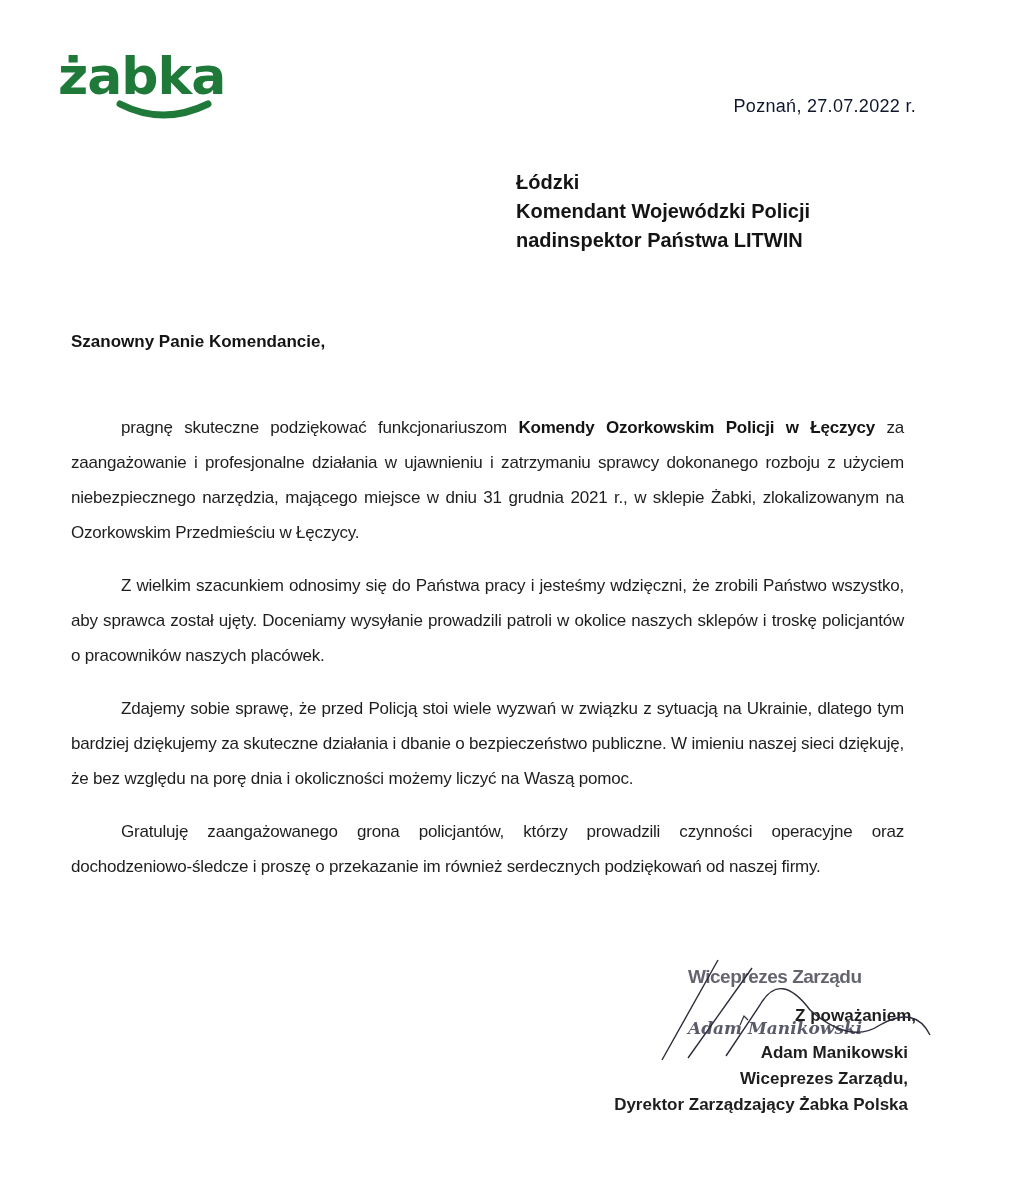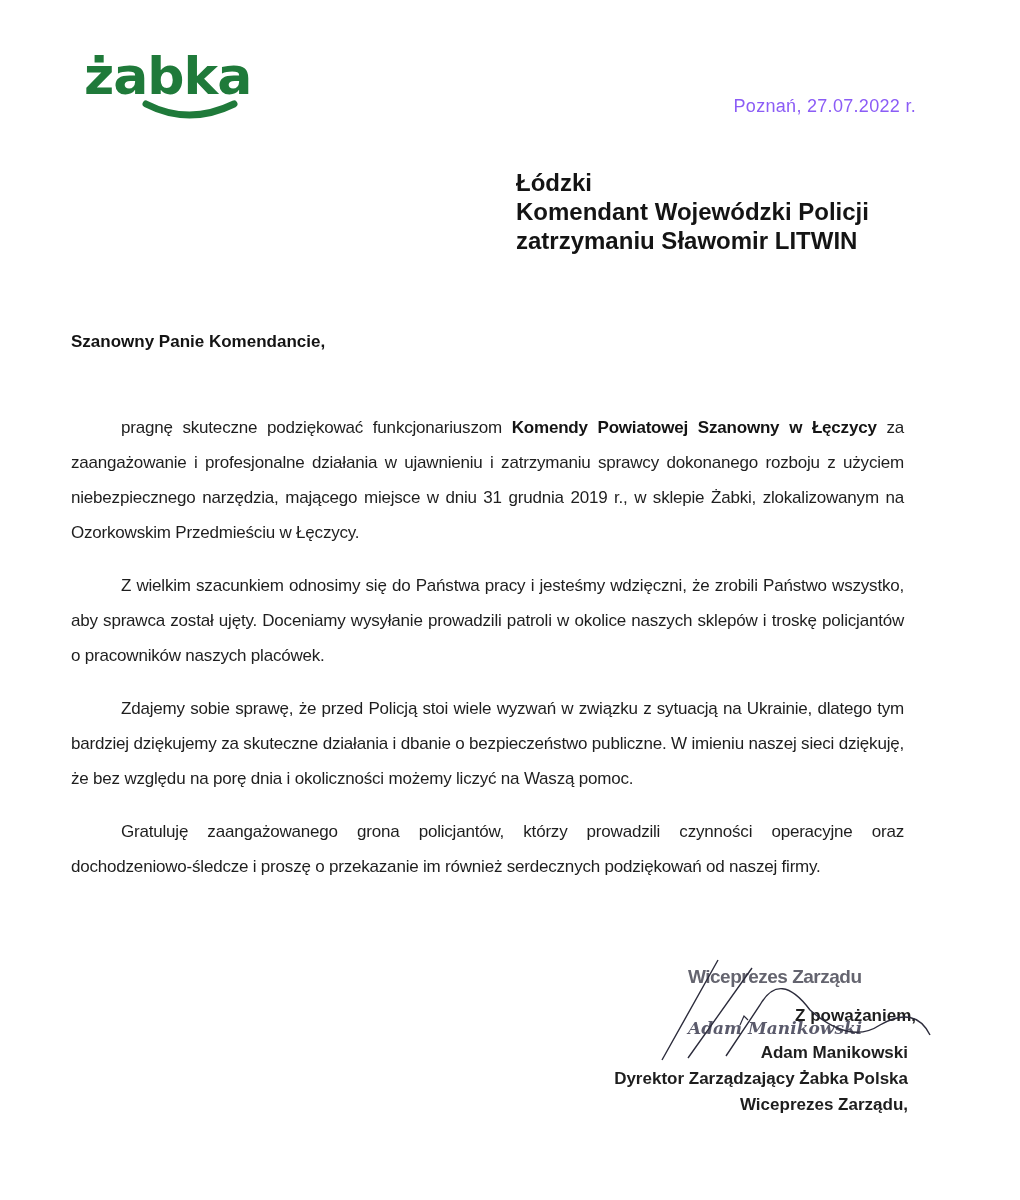--- a/index.html
+++ b/index.html
@@ -1,30 +1,30 @@
 <!DOCTYPE html>
 <html><head>
   <meta charset="utf-8">
   <style>
     html, body { margin: 0; padding: 0; }
     body {
       width: 1020px; height: 1200px; background: #ffffff; position: relative; overflow: hidden;
       font-family: "Liberation Sans", "DejaVu Sans", sans-serif; color: #1e1e1e;
     }
-    .logo { position: absolute; left: 84px; top: 44px; width: 185px; height: 80px; text-align: center; }
+    .logo { position: absolute; left: 58px; top: 44px; width: 185px; height: 80px; text-align: center; }
     .logo-text {
       font-family: "DejaVu Sans", sans-serif; font-weight: bold; font-size: 52px; color: #1f7a3a;
       letter-spacing: -1px; position: absolute; left: 0; top: 0; line-height: 64px;
     }
     .logo svg { position: absolute; left: 0; top: 0; }
     .date {
-      position: absolute; right: 104px; top: 96px; font-size: 18px; color: #8b5cf6; letter-spacing: 0.3px;
+      position: absolute; right: 104px; top: 96px; font-size: 18px; color: #0f172a; letter-spacing: 0.3px;
     }
     .addressee {
-      position: absolute; left: 516px; top: 168px; font-weight: bold; font-size: 24px; line-height: 29px; color: #141414;
+      position: absolute; left: 516px; top: 168px; font-weight: bold; font-size: 20px; line-height: 29px; color: #141414;
     }
     .salutation {
       position: absolute; left: 71px; top: 332px; font-weight: bold; font-size: 17px; color: #141414;
     }
     .body-text {
       position: absolute; left: 71px; top: 410px; width: 833px; font-size: 17px; line-height: 35px;
       text-align: justify; color: #1e1e1e; letter-spacing: -0.2px;
     }
     .body-text p { margin: 0 0 18px 0; text-indent: 50px; }
     .body-text b { color: #141414; }
@@ -53,38 +53,38 @@
   <svg width="185" height="80">
     <path d="M62 60 Q 105 82 150 60" stroke="#1f7a3a" stroke-width="7" fill="none" stroke-linecap="round"></path>
   </svg>
 </div>
 
 <div class="date">Poznań, 27.07.2022 r.</div>
 
 <div class="addressee">
   <div>Łódzki</div>
   <div>Komendant Wojewódzki Policji</div>
-  <div>zatrzymaniu Sławomir LITWIN</div>
+  <div>nadinspektor Państwa LITWIN</div>
 </div>
 
 <div class="salutation">Szanowny Panie Komendancie,</div>
 
 <div class="body-text">
-  <p><span>pragnę skuteczne podziękować funkcjonariuszom </span><b>Komendy Powiatowej Szanowny w Łęczycy</b><span> za zaangażowanie i profesjonalne działania w ujawnieniu i zatrzymaniu sprawcy dokonanego rozboju z użyciem niebezpiecznego narzędzia, mającego miejsce w dniu 31 grudnia 2019 r., w sklepie Żabki, zlokalizowanym na Ozorkowskim Przedmieściu w Łęczycy.</span></p>
+  <p><span>pragnę skuteczne podziękować funkcjonariuszom </span><b>Komendy Ozorkowskim Policji w Łęczycy</b><span> za zaangażowanie i profesjonalne działania w ujawnieniu i zatrzymaniu sprawcy dokonanego rozboju z użyciem niebezpiecznego narzędzia, mającego miejsce w dniu 31 grudnia 2021 r., w sklepie Żabki, zlokalizowanym na Ozorkowskim Przedmieściu w Łęczycy.</span></p>
   <p>Z wielkim szacunkiem odnosimy się do Państwa pracy i jesteśmy wdzięczni, że zrobili Państwo wszystko, aby sprawca został ujęty. Doceniamy wysyłanie prowadzili patroli w okolice naszych sklepów i troskę policjantów o pracowników naszych placówek.</p>
   <p>Zdajemy sobie sprawę, że przed Policją stoi wiele wyzwań w związku z sytuacją na Ukrainie, dlatego tym bardziej dziękujemy za skuteczne działania i dbanie o bezpieczeństwo publiczne. W imieniu naszej sieci dziękuję, że bez względu na porę dnia i okoliczności możemy liczyć na Waszą pomoc.</p>
   <p>Gratuluję zaangażowanego grona policjantów, którzy prowadzili czynności operacyjne oraz dochodzeniowo-śledcze i proszę o przekazanie im również serdecznych podziękowań od naszej firmy.</p>
 </div>
 
 <div class="signoff">Z poważaniem,</div>
 <div class="stamp-title">Wiceprezes Zarządu</div>
 <div class="stamp-name">Adam Manikowski</div>
 
 <svg class="signature" viewBox="0 0 300 120">
   <path d="M22 110 L78 10 M48 108 L112 18 M86 106 L120 55 Q 140 20 170 60 Q 210 95 240 75 Q 275 55 290 85" stroke="#2c2c3c" stroke-width="1.4" fill="none"></path>
   <path d="M100 75 L104 66 L108 70" stroke="#2c2c3c" stroke-width="1.2" fill="none"></path>
 </svg>
 
 <div class="sig-block">
   <div>Adam Manikowski</div>
+  <div>Wiceprezes Zarządu,</div>
   <div>Dyrektor Zarządzający Żabka Polska</div>
-  <div>Wiceprezes Zarządu,</div>
 </div>
 
 </body></html>

